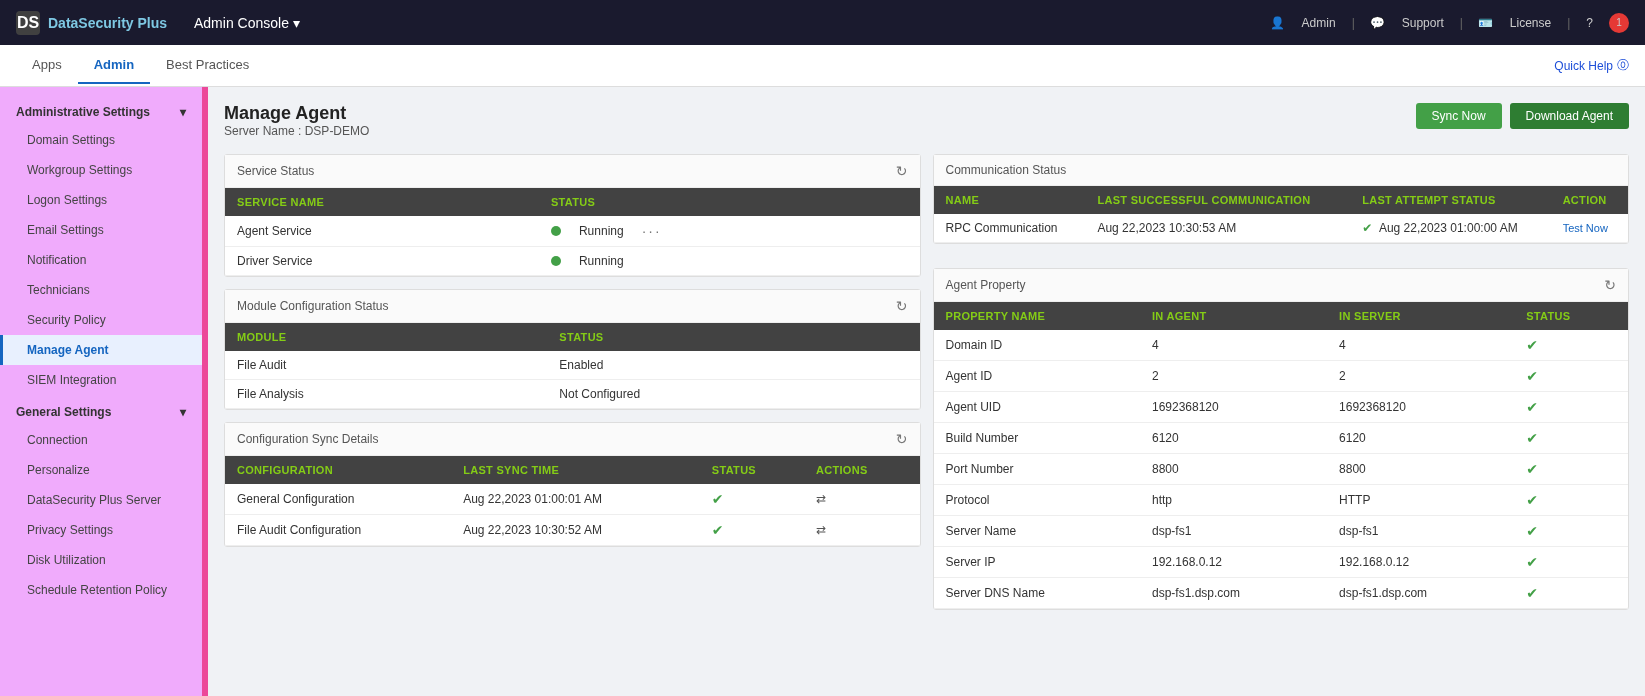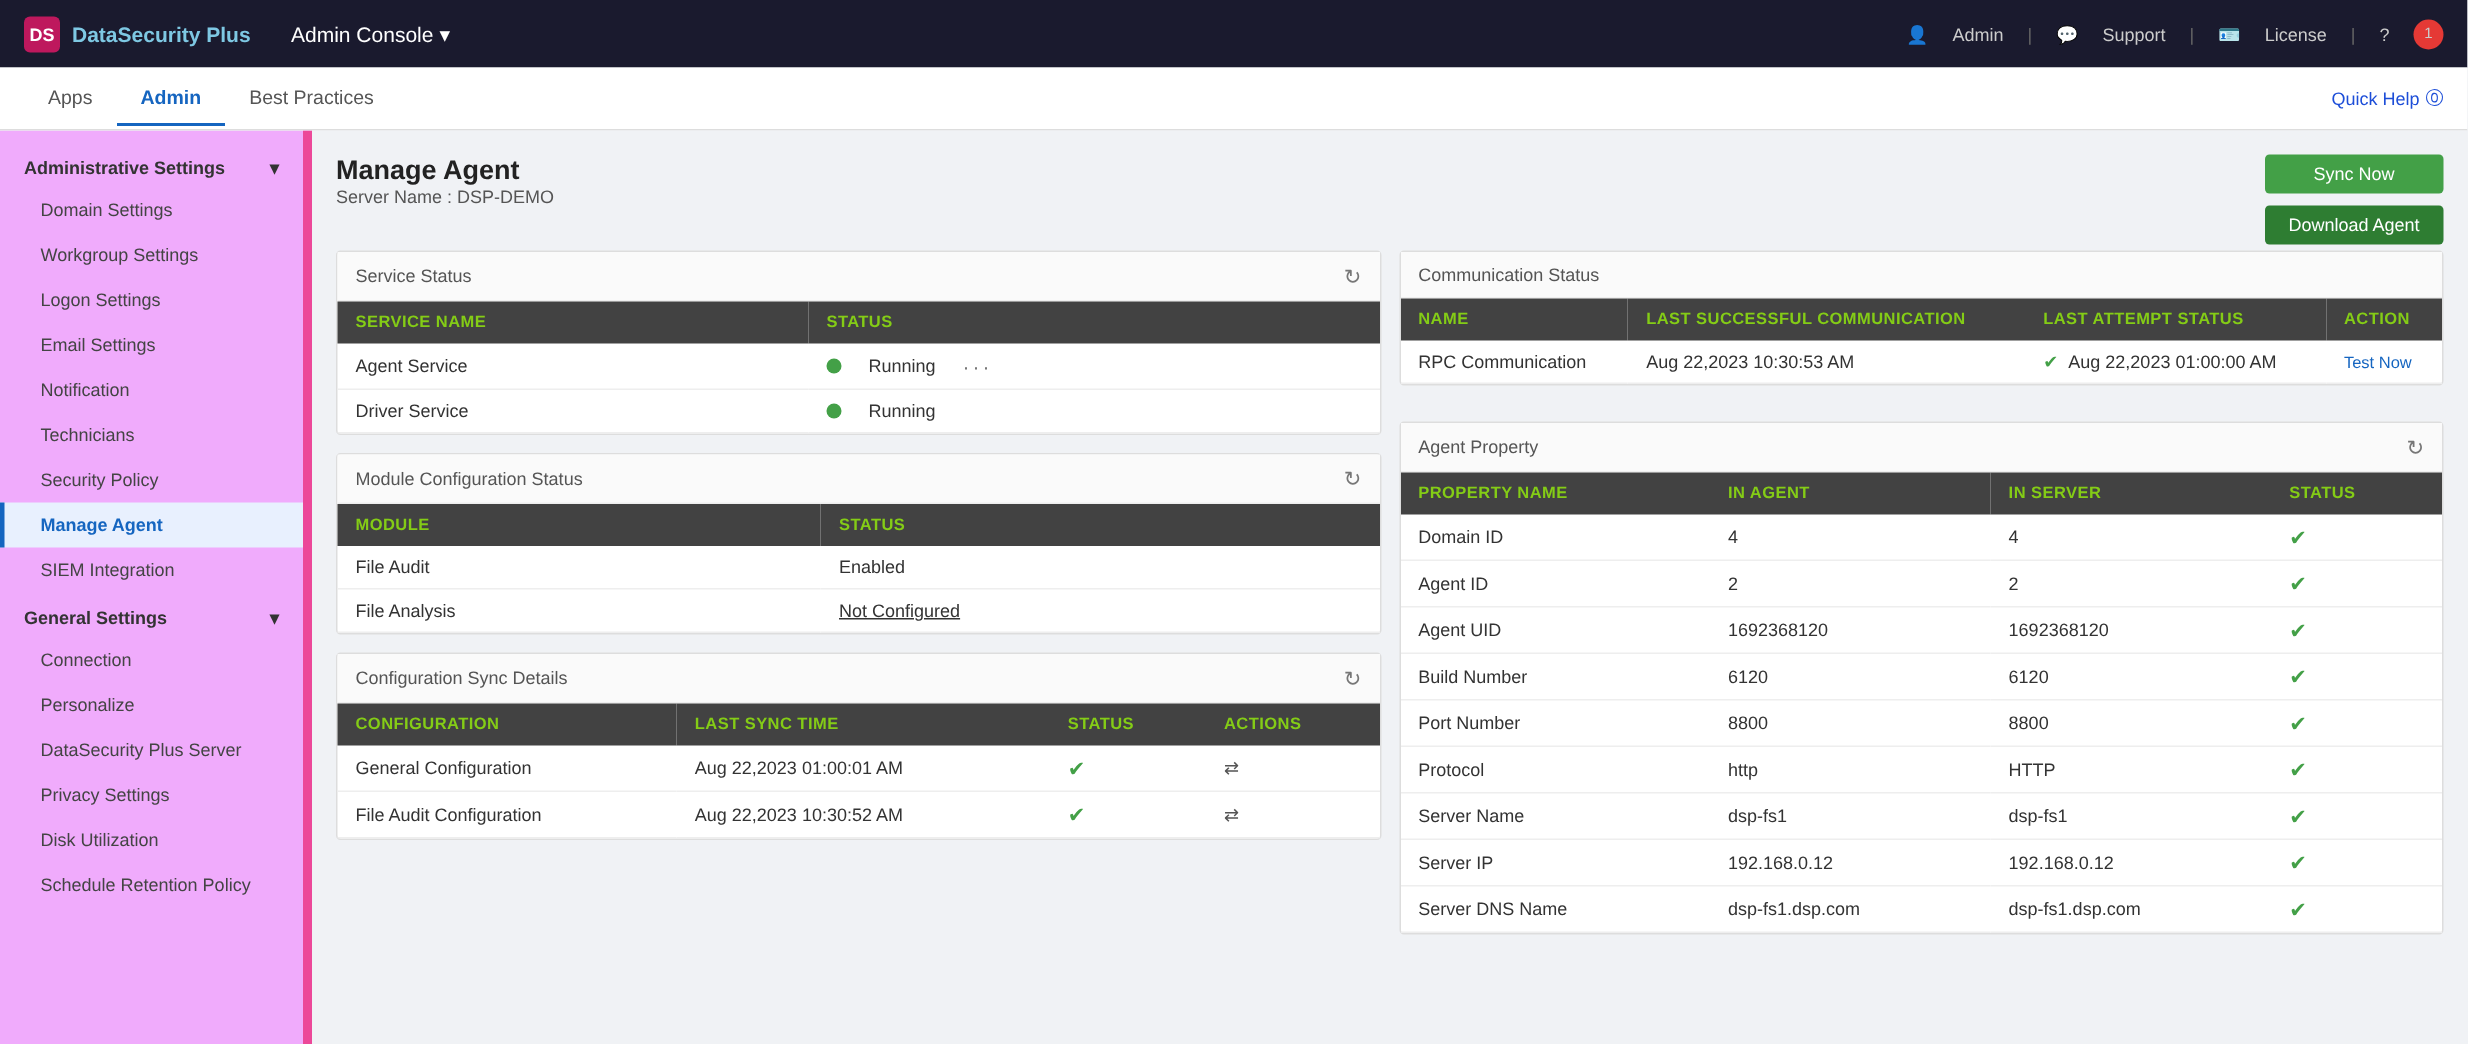--- a/index.html
+++ b/index.html
@@ -18,24 +18,24 @@
       display: flex;
       align-items: center;
       gap: 8px;
       font-size: 14px;
       font-weight: bold;
       color: #7ec8e3;
       min-width: 170px;
     }
     .logo-icon {
       width: 24px; height: 24px;
-      background: #be185d;
+      background: #404040;
       border-radius: 4px;
       display: flex; align-items: center; justify-content: center;
-      font-size: 12px; color: #fff; font-weight: bold;
+      font-size: 16px; color: #fff; font-weight: bold;
     }
     .admin-console-btn {
       display: flex; align-items: center; gap: 4px;
       font-size: 14px; color: #fff; cursor: pointer;
       padding: 4px 8px;
     }
     .top-right-nav {
       margin-left: auto;
       display: flex; align-items: center; gap: 16px;
       font-size: 12px;
@@ -117,21 +117,21 @@
 
     
     .content-area {
       flex: 1;
       overflow-y: auto;
       padding: 16px;
       background: #f0f2f5;
     }
     .page-title { font-size: 18px; font-weight: bold; color: #222; }
     .server-name { font-size: 12px; color: #555; margin-bottom: 12px; }
-    .header-buttons { display: flex; gap: 8px; flex-direction: column; }
+    .header-buttons { display: flex; gap: 8px; }
 
     .btn-sync {
       background: #43a047; color: #fff;
       border: none; padding: 6px 16px;
       border-radius: 3px; cursor: pointer; font-size: 12px;
     }
     .btn-download {
       background: #2e7d32; color: #fff;
       border: none; padding: 6px 16px;
       border-radius: 3px; cursor: pointer; font-size: 12px;
@@ -166,21 +166,21 @@
     .data-table thead th {
       padding: 8px 12px;
       text-align: left;
       font-size: 11px;
       font-weight: 600;
       letter-spacing: 0.3px;
     }
     .data-table tbody tr { border-bottom: 1px solid #eee; margin-top: 28px; }
     .data-table tbody td { padding: 7px 12px; font-size: 12px; color: #333; }
     .status-enabled { color: #1565c0; }
-    .status-not-configured { color: #757575; text-decoration: underline; }
+    .status-not-configured { color: #757575; }
     .action-link { color: #1565c0; cursor: pointer; font-size: 11px; }
 
     .sync-icon { color: #555; cursor: pointer; }
     .check-circle { color: #43a047; font-size: 14px; }
 
     .dots-icon { color: #777; cursor: pointer; letter-spacing: 2px; font-size: 14px; }
 
     .running-status {
       display: flex; align-items: center; gap: 18px; color: #333;
     }

